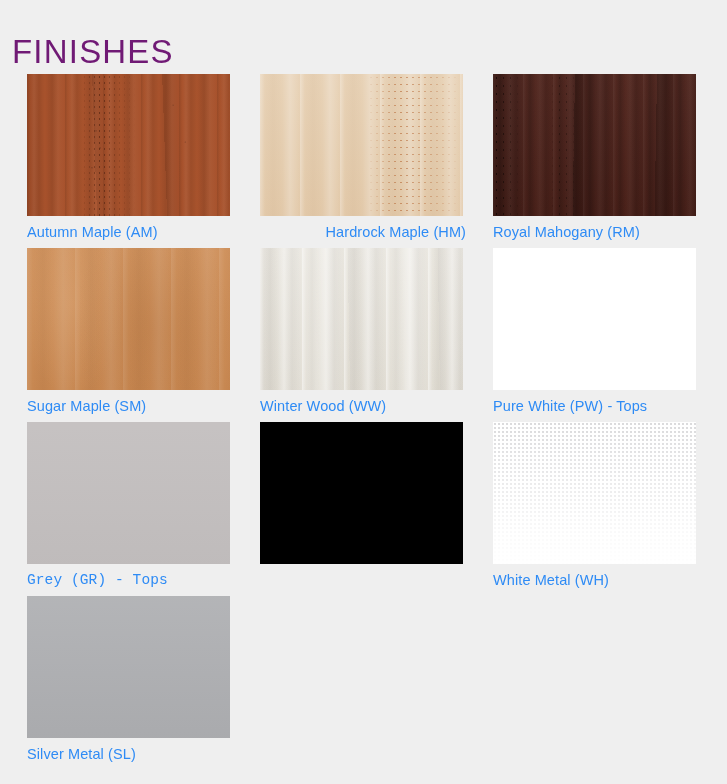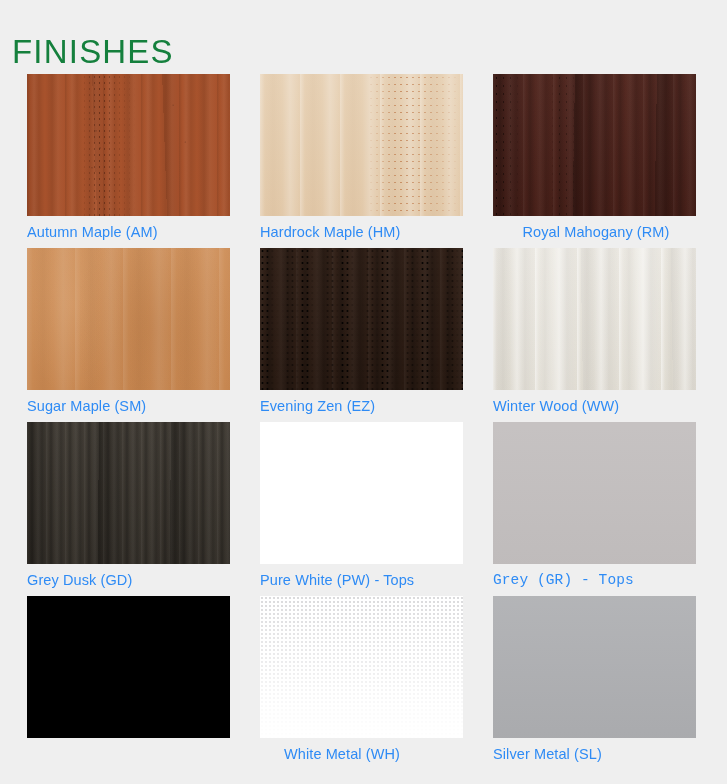--- a/index.html
+++ b/index.html
@@ -23,21 +23,21 @@
   }
 
   
   .page-title {
     position: absolute;
     left: 12px;
     top: 8px;
     font-size: 33px;
     font-weight: 400;
     letter-spacing: 1.2px;
-    color: #15803d;
+    color: #701a75;
     font-family: "Liberation Sans", sans-serif;
     line-height: 44px;
     white-space: nowrap;
   }
 
   
   .finish-grid {
     position: absolute;
     left: 27px;
     top: 74px;
@@ -276,74 +276,62 @@
       <div class="finish-cell">
         <div class="swatch">
           <div class="swatch-tex tex-am"></div>
         </div>
         <a class="finish-label" href="#" style="text-decoration: none;">Autumn Maple (AM)</a>
       </div>
       <div class="finish-cell">
         <div class="swatch">
           <div class="swatch-tex tex-hm"></div>
         </div>
-        <a class="finish-label" href="#" style="text-decoration: none;">Hardrock Maple (HM)</a>
+        <a class="finish-label" href="#" style="text-decoration: none; text-align: right;">Hardrock Maple (HM)</a>
       </div>
       <div class="finish-cell">
         <div class="swatch">
           <div class="swatch-tex tex-rm"></div>
         </div>
-        <a class="finish-label" href="#" style="text-decoration: none; text-align: center;">Royal Mahogany (RM)</a>
+        <a class="finish-label" href="#" style="text-decoration: none;">Royal Mahogany (RM)</a>
       </div>
       <div class="finish-cell">
         <div class="swatch">
           <div class="swatch-tex tex-sm"></div>
         </div>
         <a class="finish-label" href="#" style="text-decoration: none;">Sugar Maple (SM)</a>
       </div>
       <div class="finish-cell">
         <div class="swatch">
-          <div class="swatch-tex tex-ez"></div>
-        </div>
-        <a class="finish-label" href="#" style="text-decoration: none;">Evening Zen (EZ)</a>
-      </div>
-      <div class="finish-cell">
-        <div class="swatch">
           <div class="swatch-tex tex-ww"></div>
         </div>
         <a class="finish-label" href="#" style="text-decoration: none;">Winter Wood (WW)</a>
       </div>
       <div class="finish-cell">
         <div class="swatch">
-          <div class="swatch-tex tex-gd"></div>
-        </div>
-        <a class="finish-label" href="#" style="text-decoration: none;">Grey Dusk (GD)</a>
-      </div>
-      <div class="finish-cell">
-        <div class="swatch">
           <div class="swatch-tex tex-pw"></div>
         </div>
         <a class="finish-label" href="#" style="text-decoration: none;">Pure White (PW) - Tops</a>
       </div>
       <div class="finish-cell">
         <div class="swatch">
           <div class="swatch-tex tex-gr"></div>
         </div>
         <a class="finish-label" href="#" style="text-decoration: none; font-family: Liberation Mono, monospace;">Grey (GR) - Tops</a>
       </div>
       <div class="finish-cell">
         <div class="swatch">
           <div class="swatch-tex tex-bl"></div>
         </div>
       </div>
       <div class="finish-cell">
         <div class="swatch">
           <div class="swatch-tex tex-wh"></div>
         </div>
-        <a class="finish-label" href="#" style="text-decoration: none; margin-left: 24px;">White Metal (WH)</a>
+        <a class="finish-label" href="#" style="text-decoration: none;">White Metal (WH)</a>
       </div>
       <div class="finish-cell">
         <div class="swatch">
           <div class="swatch-tex tex-sl"></div>
         </div>
         <a class="finish-label" href="#" style="text-decoration: none;">Silver Metal (SL)</a>
       </div>
     </div>
 
 </div>

